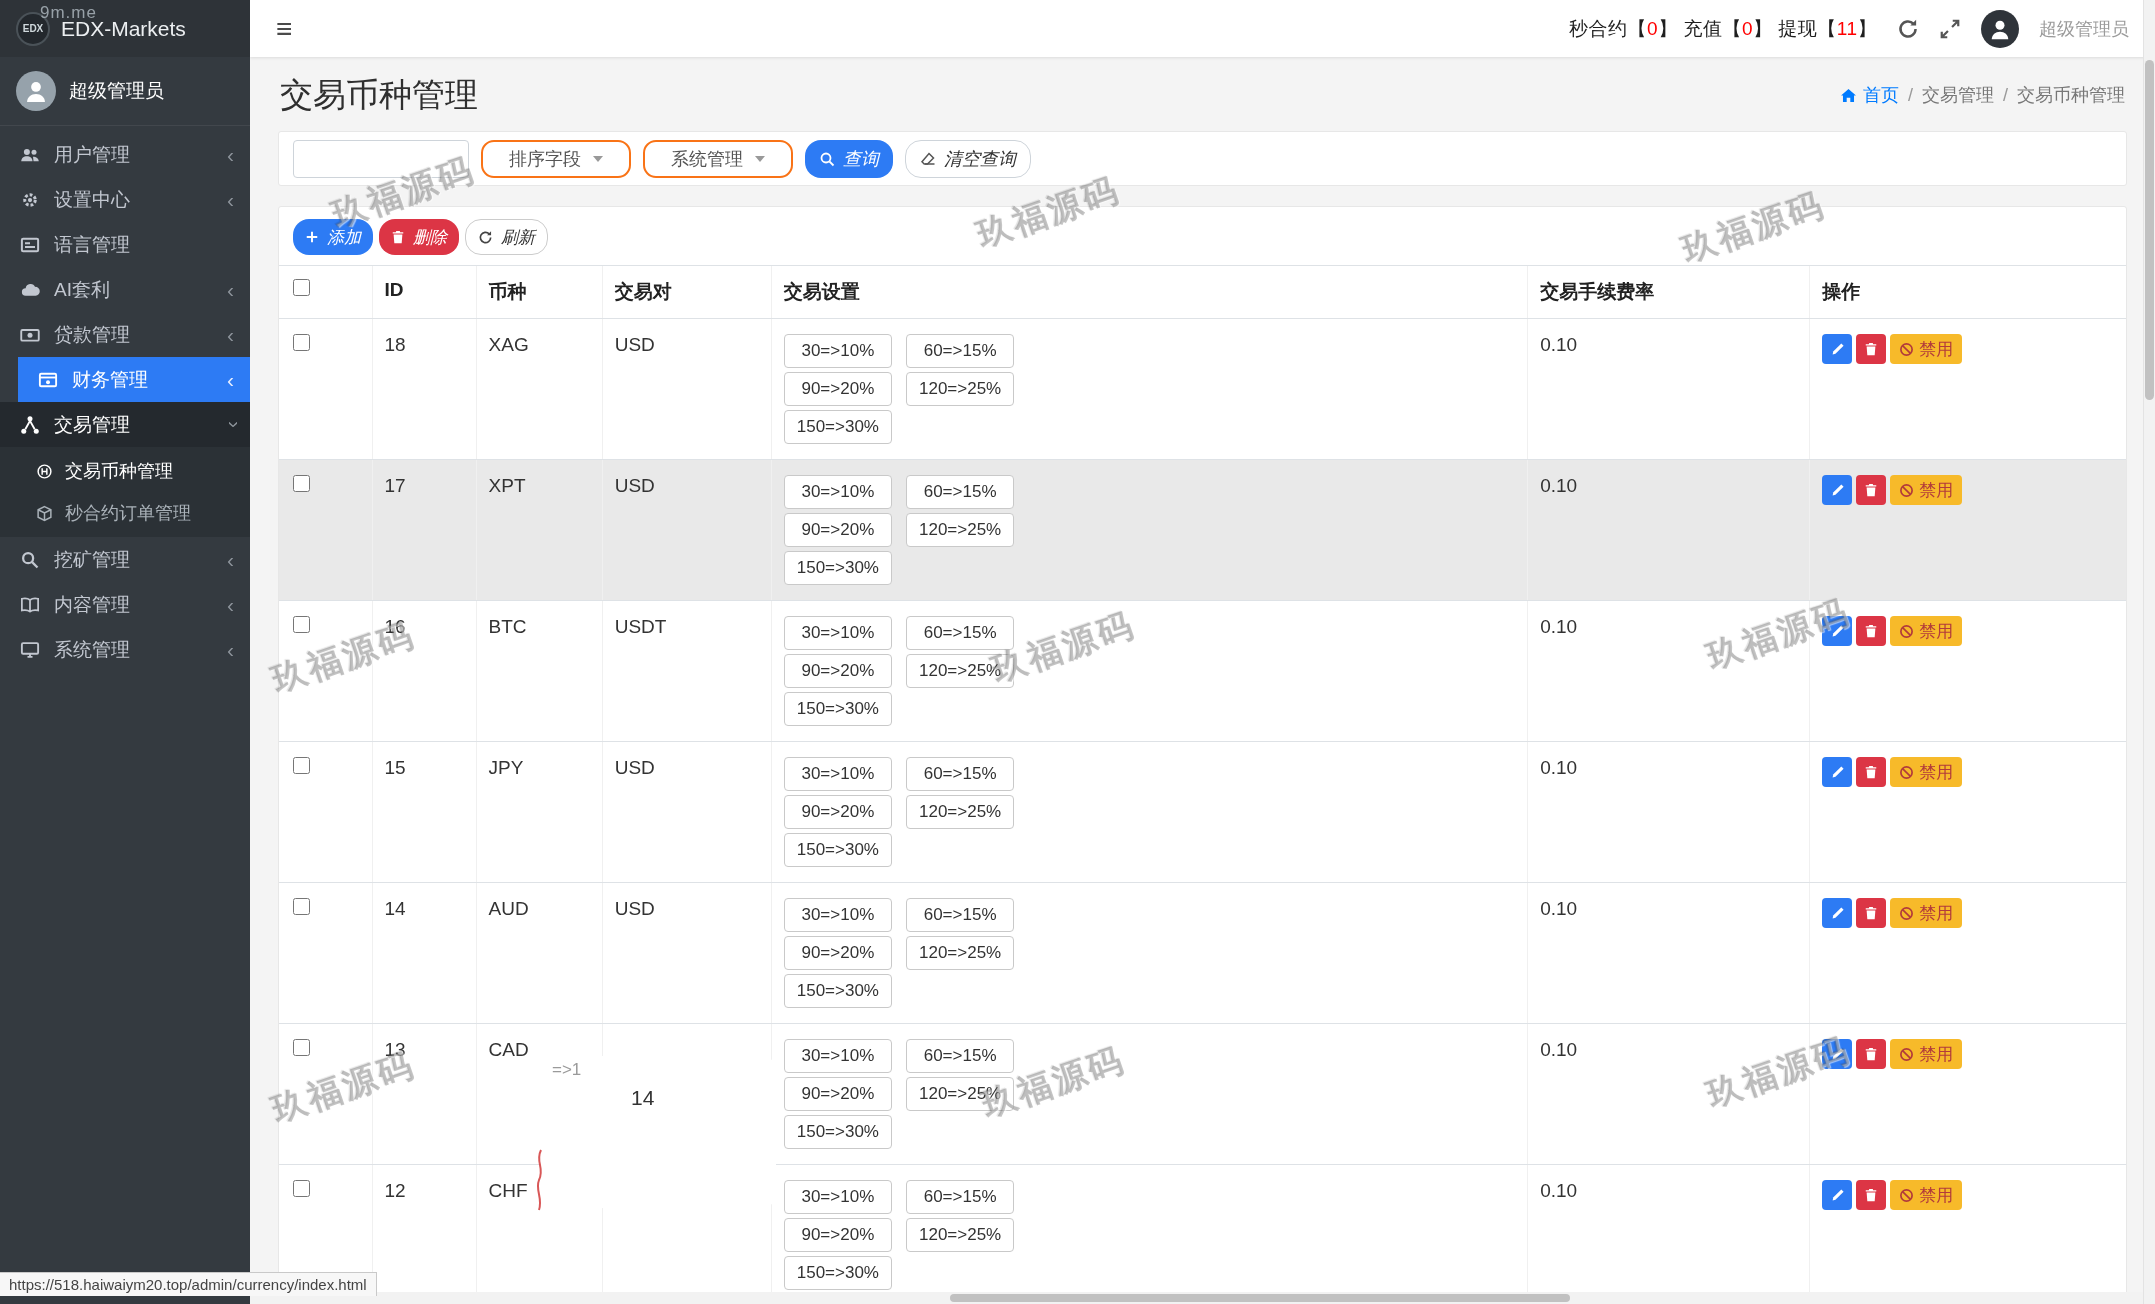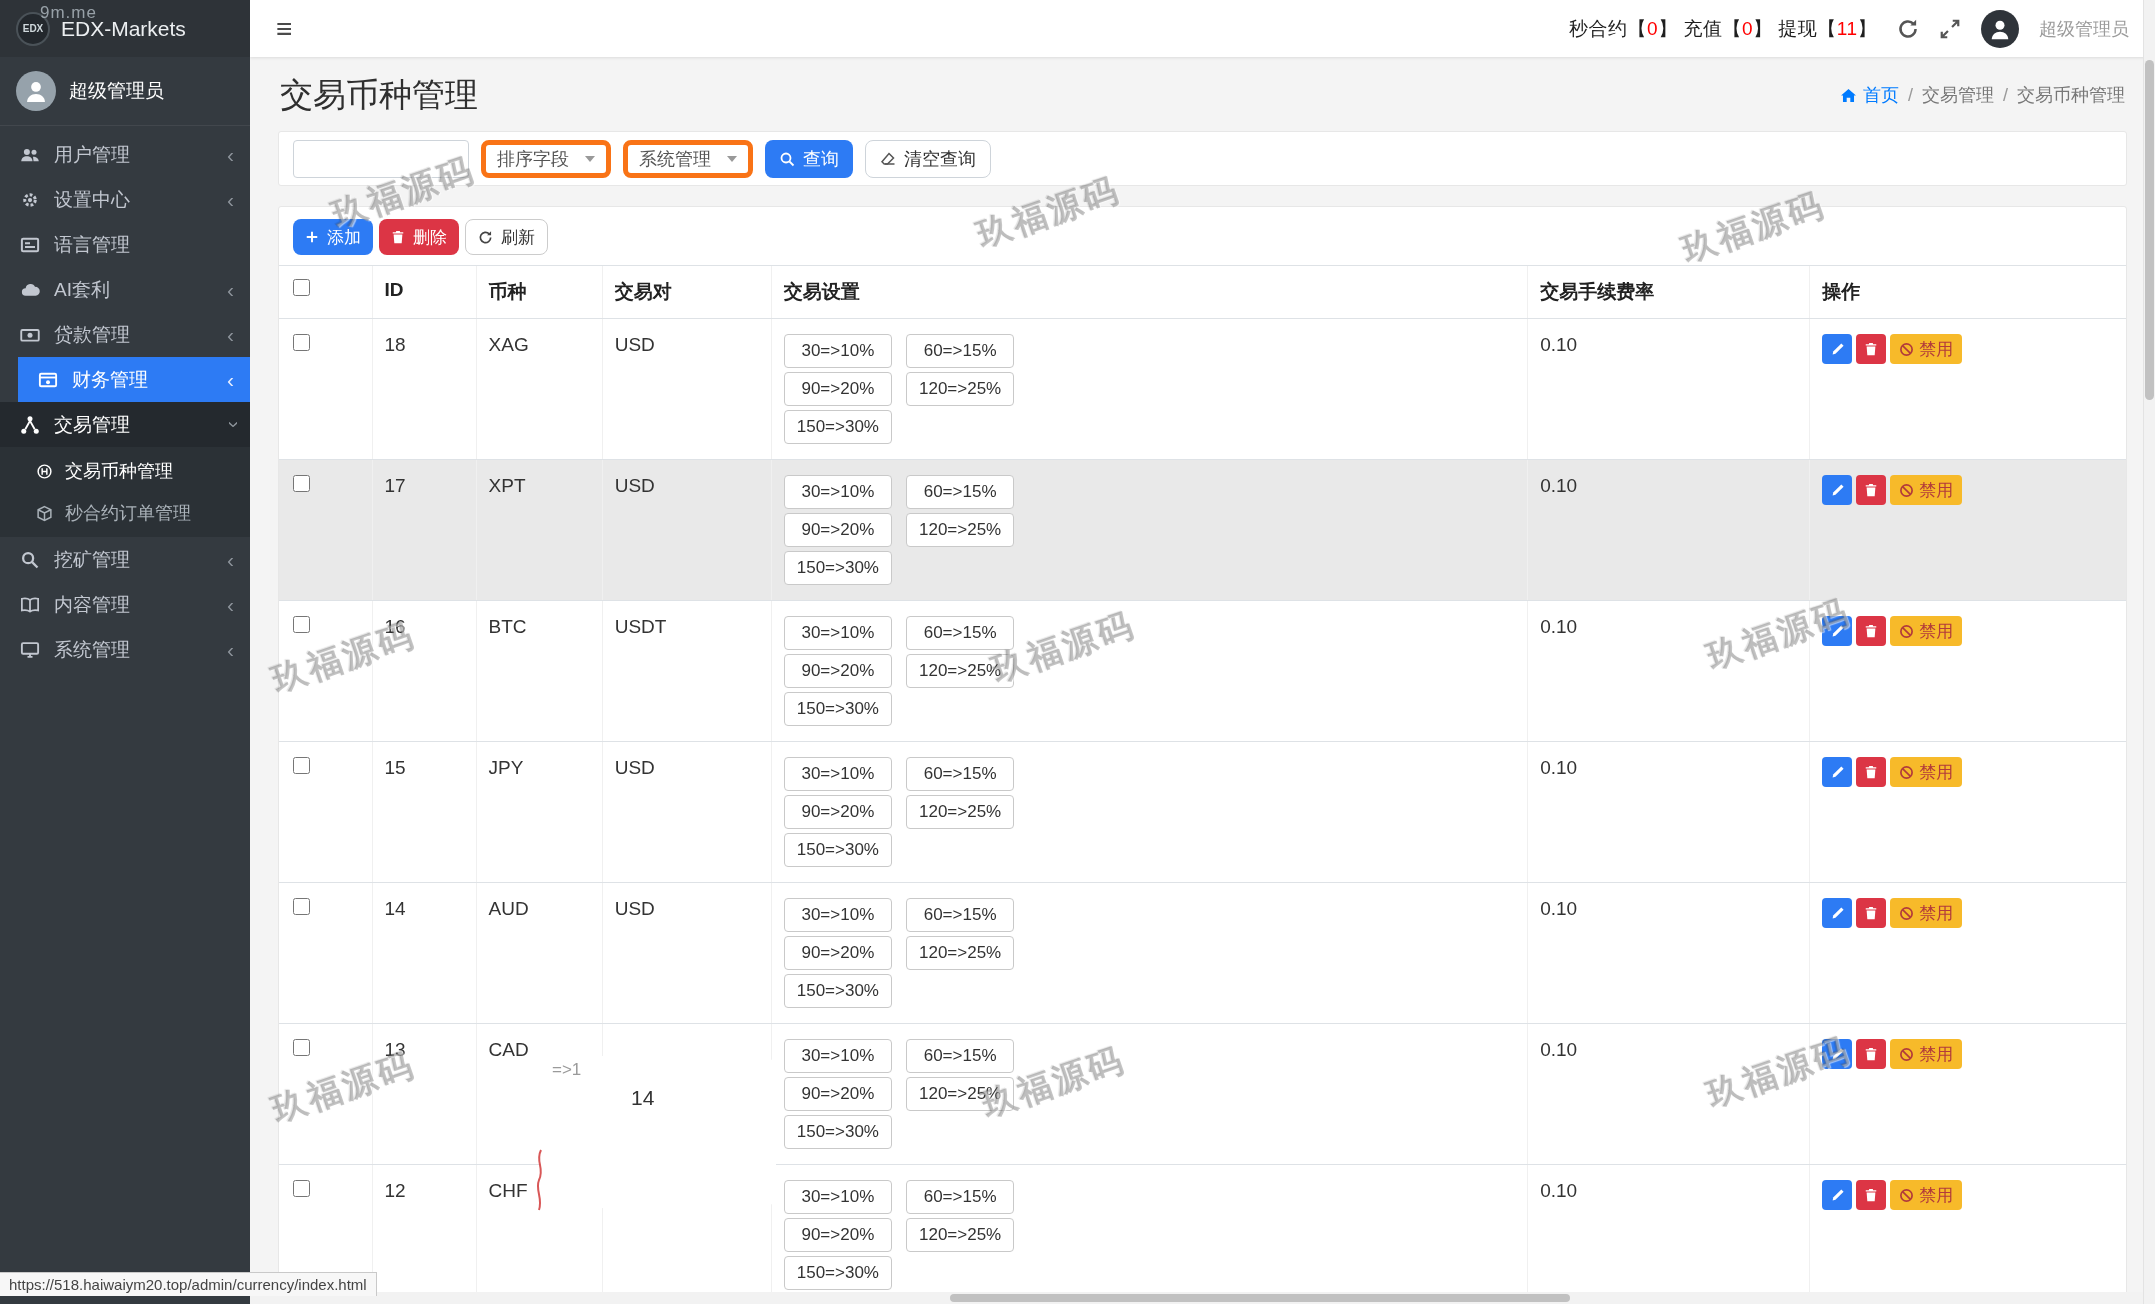--- a/index.html
+++ b/index.html
@@ -83,28 +83,28 @@
   .breadcrumb .home svg { width: 17px; height: 17px; }
   .crumb-sep { color: #999; }
 
   .card { background: #fff; border: 1px solid #e7e7e7; border-radius: 3px; }
   .filter-card { display: flex; align-items: center; gap: 12px; padding: 8px 14px; height: 55px; }
   .text-input {
     width: 176px; height: 38px; border: 1px solid #ced4da; border-radius: 4px;
     padding: 0 10px; font-size: 18px; font-family: inherit; outline: none;
   }
   .select {
-    height: 38px; min-width: 130px; border: 5px solid #f97316; border-radius: 8px;
+    height: 38px; min-width: 130px; border: 2px solid #f97316; border-radius: 13px;
     display: flex; align-items: center; justify-content: space-between; gap: 12px;
-    padding: 0 11px; font-size: 18px; color: #555; cursor: pointer; background: #fff;
+    padding: 0 26px; font-size: 18px; color: #555; cursor: pointer; background: #fff;
   }
   .caret { width: 0; height: 0; border-left: 5px solid transparent; border-right: 5px solid transparent; border-top: 6px solid #999; }
   .btn {
-    height: 38px; border: none; border-radius: 8px; display: inline-flex; align-items: center;
-    gap: 8px; padding: 0 14px; font-size: 18px; font-family: inherit; cursor: pointer; white-space: nowrap;
+    height: 38px; border: none; border-radius: 16px; display: inline-flex; align-items: center;
+    gap: 8px; padding: 0 14px; font-size: 18px; font-family: inherit; cursor: pointer; white-space: nowrap; font-style: italic;
   }
   .btn svg { flex-shrink: 0; }
   .btn-primary { background: var(--primary, #2d7bf4); color: #fff; }
   .btn-light { background: #fff; border: 1px solid #ced4da; color: #333; }
 
   .table-card { margin-top: 20px; padding-top: 12px; }
   .toolbar { display: flex; gap: 6px; padding: 0 14px 10px; }
   .btn-sm { height: 36px; padding: 0 12px; font-size: 17px; }
   .btn-danger { background: var(--danger, #dc3545); color: #fff; }
   .btn-default { background: #fff; border: 1px solid #ccc; color: #333; }

